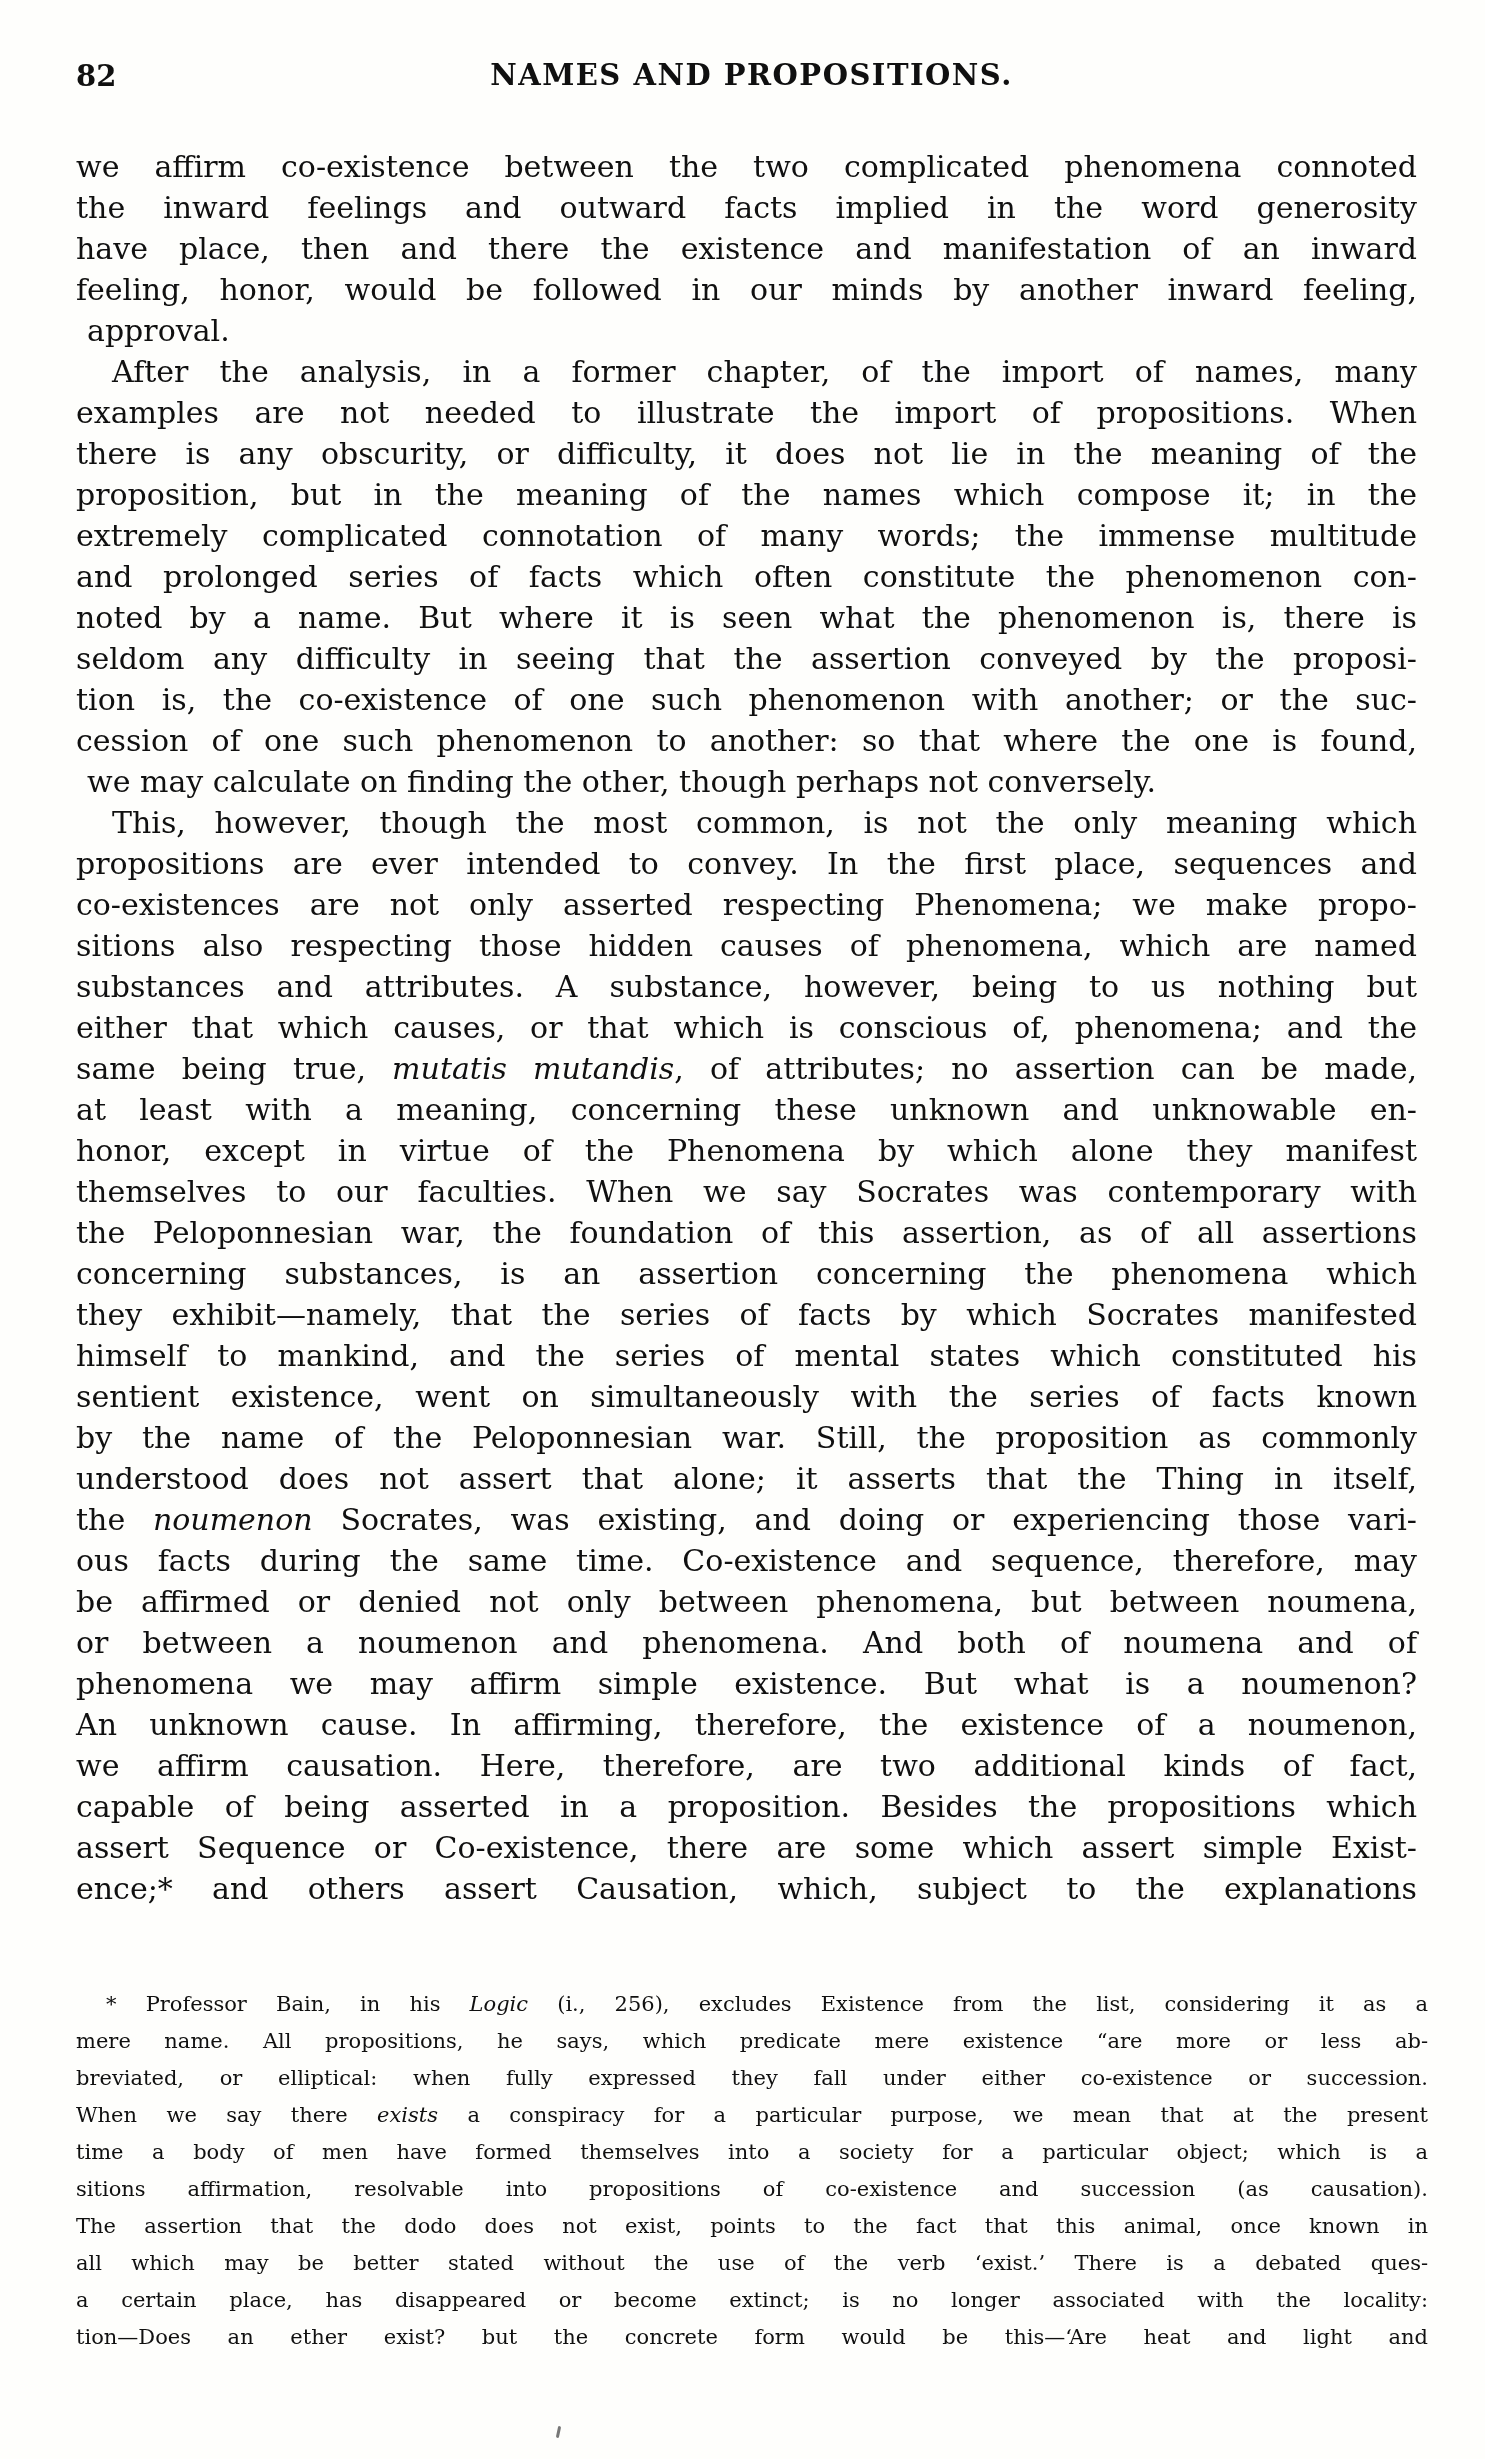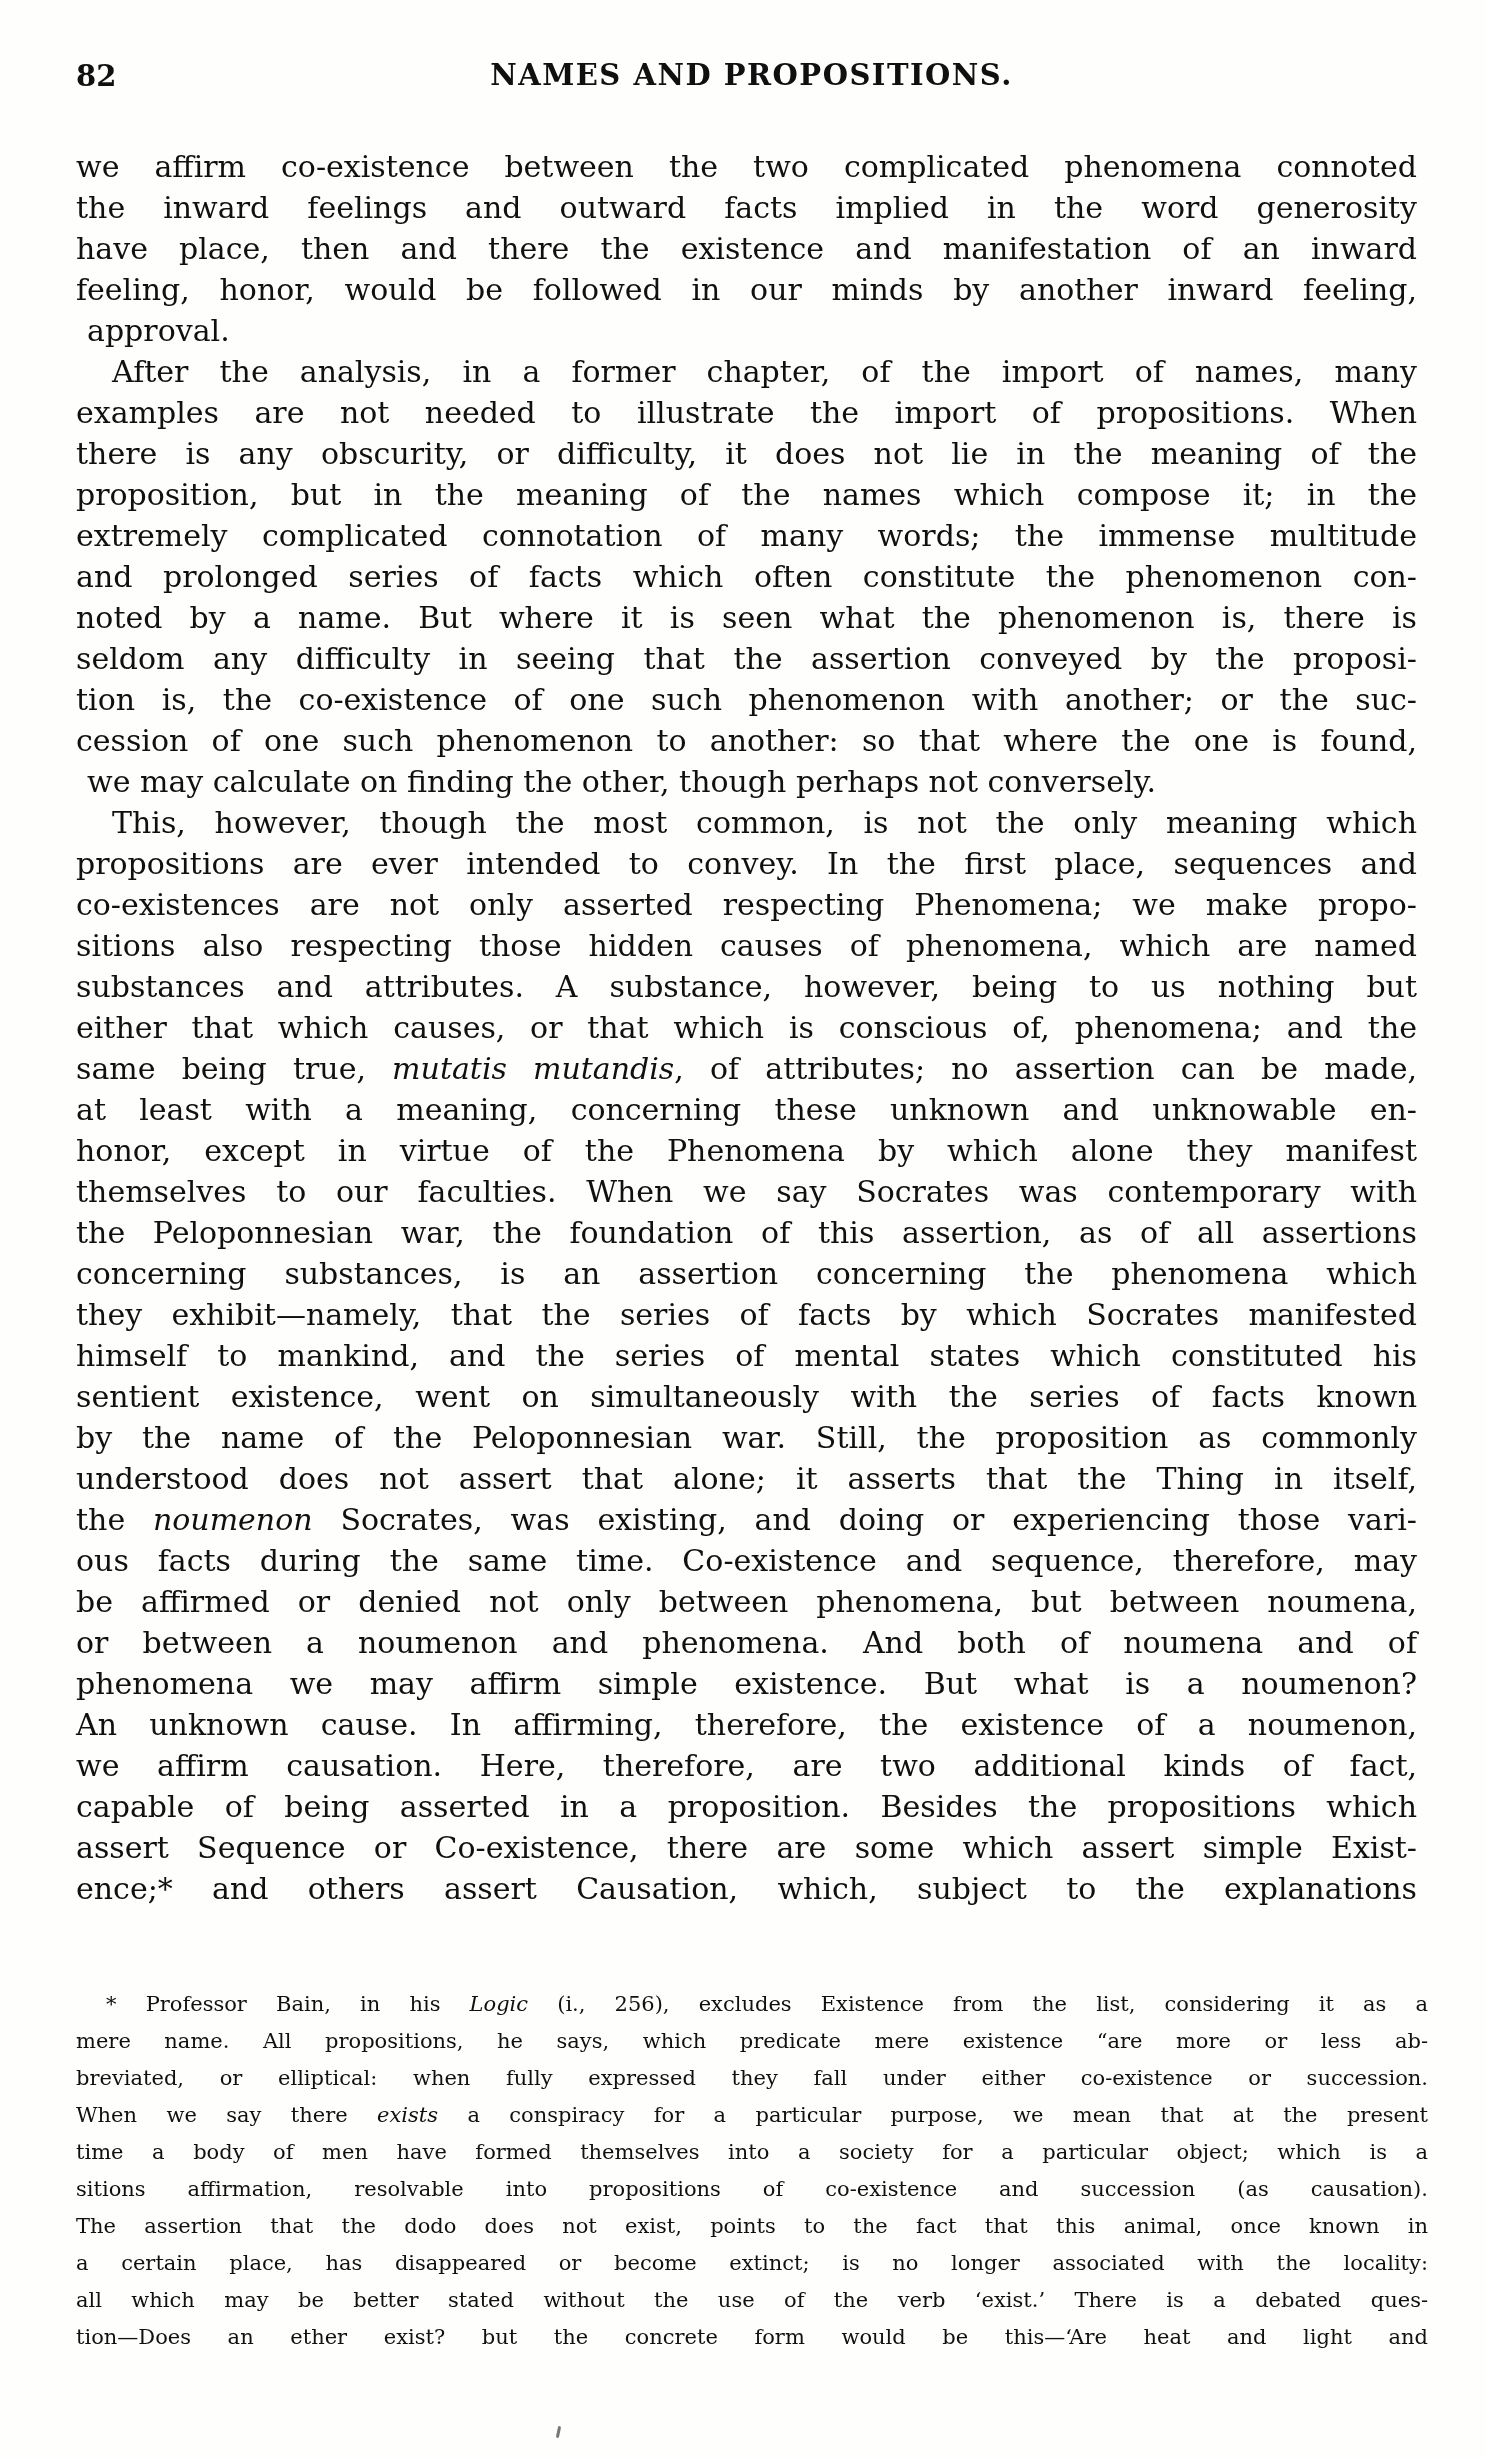--- a/index.html
+++ b/index.html
@@ -130,21 +130,21 @@
 
   <section class="footnote">
       <div class="paragraph">
         <div class="line indent"><span>* Professor Bain, in his </span><i>Logic</i><span> (i., 256), excludes Existence from the list, considering it as a</span></div>
         <div class="line"><span>mere name.  All propositions, he says, which predicate mere existence “are more or less ab-</span></div>
         <div class="line"><span>breviated, or elliptical: when fully expressed they fall under either co-existence or succession.</span></div>
         <div class="line"><span>When we say there </span><i>exists</i><span> a conspiracy for a particular purpose, we mean that at the present</span></div>
         <div class="line"><span>time a body of men have formed themselves into a society for a particular object; which is a</span></div>
         <div class="line"><span>sitions affirmation, resolvable into propositions of co-existence and succession (as causation).</span></div>
         <div class="line"><span>The assertion that the dodo does not exist, points to the fact that this animal, once known in</span></div>
+        <div class="line"><span>all which may be better stated without the use of the verb ‘exist.’  There is a debated ques-</span></div>
         <div class="line"><span>a certain place, has disappeared or become extinct; is no longer associated with the locality:</span></div>
-        <div class="line"><span>all which may be better stated without the use of the verb ‘exist.’  There is a debated ques-</span></div>
         <div class="line"><span>tion—Does an ether exist? but the concrete form would be this—‘Are heat and light and</span></div>
       </div>
     </section>
 
   <div class="scan-speck"></div>
 </div>
 
 
 </body></html>

